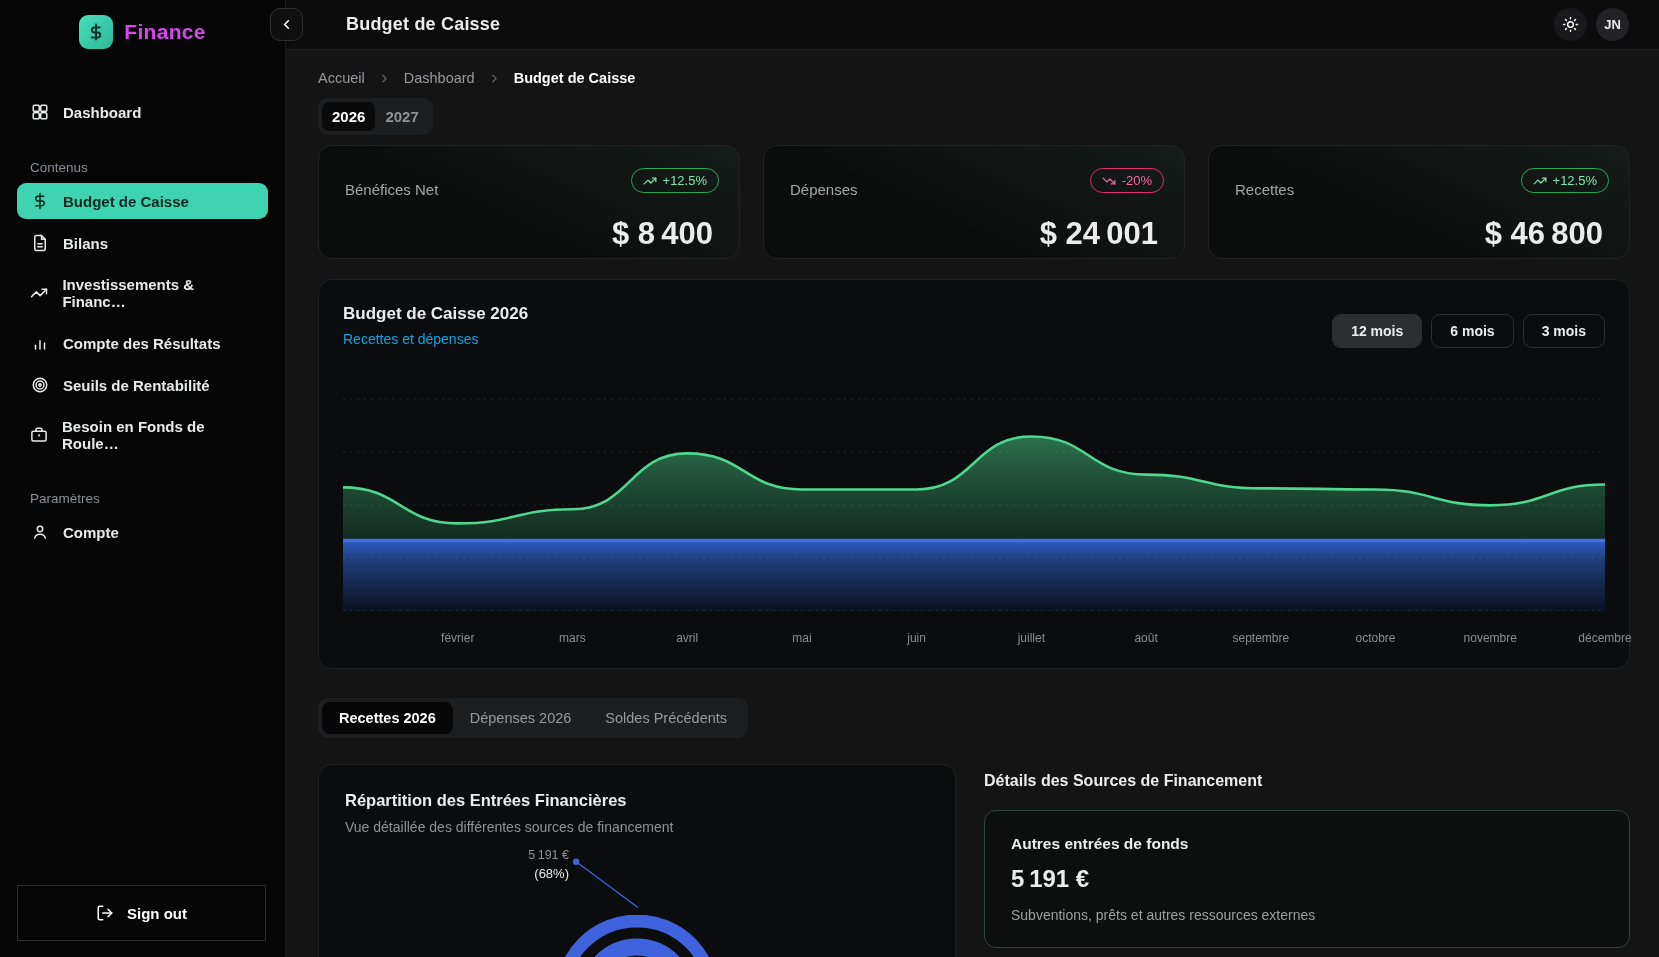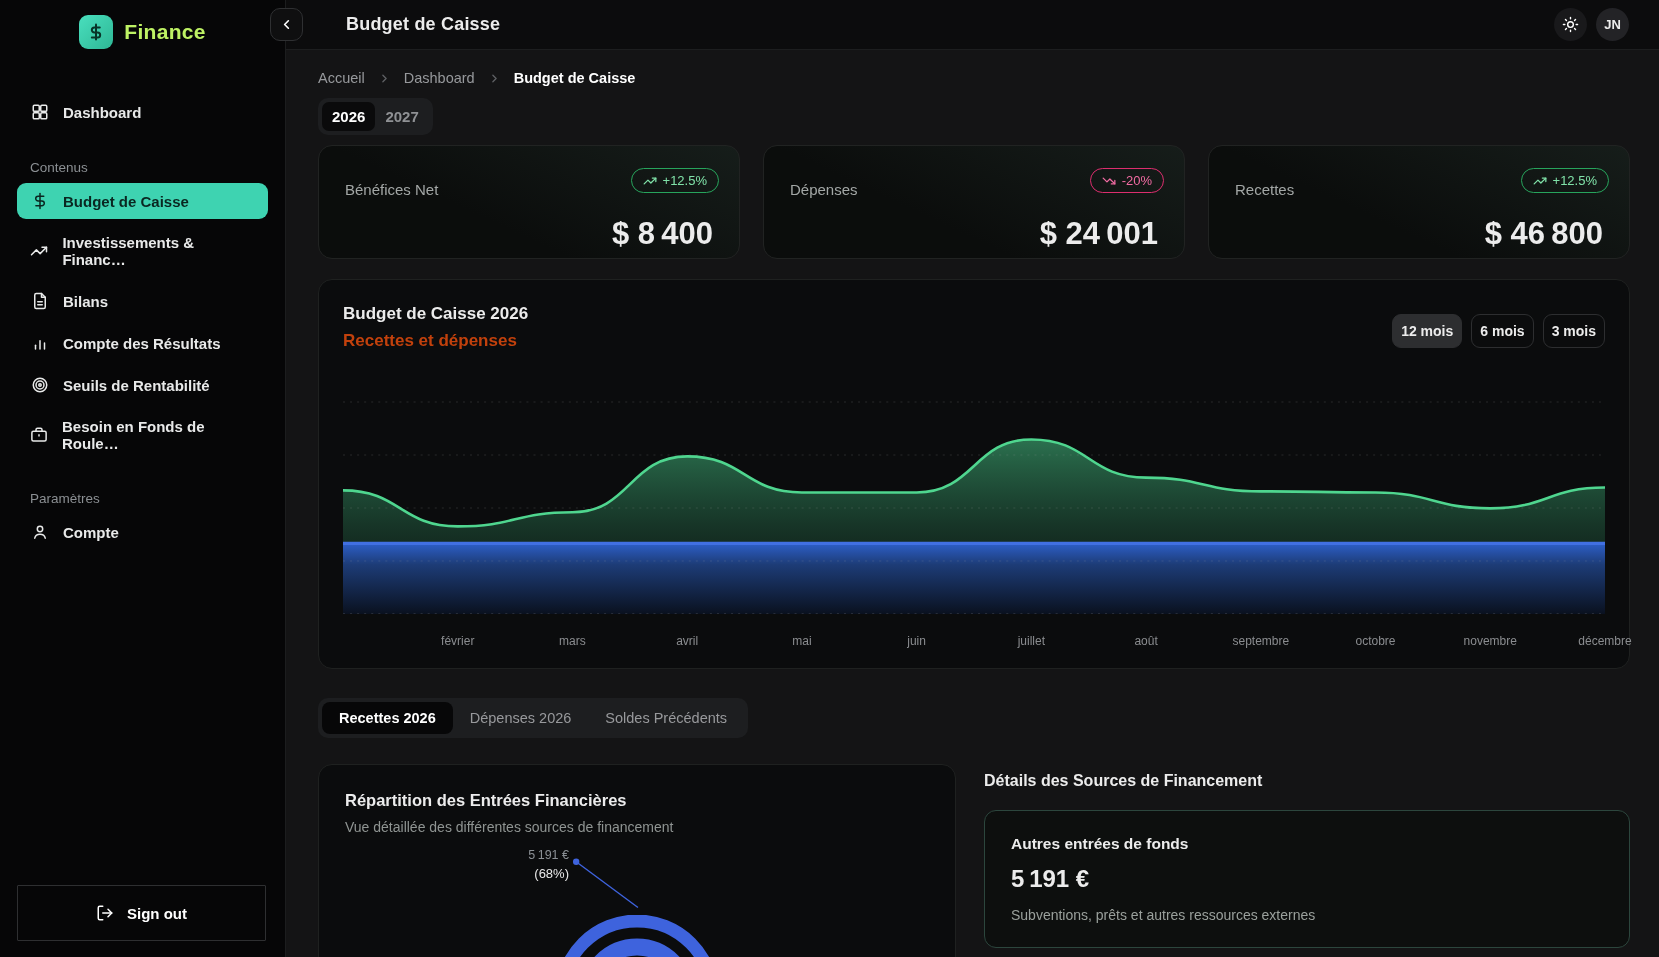--- a/index.html
+++ b/index.html
@@ -8,21 +8,21 @@
   body {
     position:relative; background:#141415; color:#ececec;
     font-family:"Liberation Sans","DejaVu Sans",sans-serif;
   }
   
   .sidebar { position:absolute; left:0; top:0; bottom:0; width:286px; background:#060607;
              border-right:1px solid #1c1d1e; z-index:2; }
   .brand { height:52px; display:flex; align-items:center; justify-content:center; gap:11px; padding-top:12px; }
   .logo-icon { width:34px; height:34px; border-radius:9px; background:linear-gradient(135deg,#49dfbe,#2eb795);
                display:flex; align-items:center; justify-content:center; color:#083328; }
-  .logo-text { color:#bef264; font-size:21px; font-weight:bold; letter-spacing:.3px; }
+  .logo-text { color:#d946ef; font-size:21px; font-weight:bold; letter-spacing:.3px; }
   .nav { padding:0 17px; margin-top:42px; }
   .nav-item { display:flex; align-items:center; gap:14px; padding:9px 13px; border-radius:9px;
               font-size:15px; font-weight:bold; color:#e8e9e9; cursor:pointer; margin-top:6px; }
   .nav-item .nicon { display:flex; width:19px; justify-content:center; }
   .nav-item.active { background:#3ed3b1; color:#0a2721; }
   .section-label { color:#8b8f93; font-size:13.5px; font-weight:normal; margin:30px 13px 8px; }
   .signout { position:absolute; left:17px; right:19px; bottom:16px; height:56px;
              border:1px solid #2e2f31; border-radius:1px; background:transparent; color:#fff;
              font-size:15px; font-weight:bold; display:flex; align-items:center; justify-content:center;
              gap:13px; cursor:pointer; }
@@ -56,23 +56,23 @@
   .stat-label { font-size:15px; color:#a3a7a6; }
   .stat-value { font-size:31px; font-weight:bold; margin-top:18px; letter-spacing:.5px;text-align:right; }
   .badge { position:absolute; top:22px; right:20px; display:flex; align-items:center; gap:6px;
            border:1.5px solid #27a45c; color:#80e1a8; border-radius:999px; padding:4px 11px; font-size:13px; }
   .badge.down { border-color:#dc2e6e; color:#f06ba2; }
   
   .chart-card { margin-top:20px; height:390px; border-radius:14px; border:1px solid #1f2120;
                 background:#0b0c0d; padding:24px 24px 12px; }
   .chart-head { display:flex; align-items:flex-start; }
   .chart-title { font-size:17px; font-weight:bold; }
-  .chart-sub { font-size:17px; color:#c2410c; margin-top:7px; font-weight:bold; }
+  .chart-sub { font-size:14px; color:#0ea5e9; margin-top:7px; font-weight:normal; }
   .range-buttons { margin-left:auto; display:flex; gap:9px; margin-top:10px; }
-  .range-btn { font-size:14px; font-weight:bold; padding:8px 8px; border-radius:9px;
+  .range-btn { font-size:14px; font-weight:bold; padding:8px 18px; border-radius:9px;
                border:1px solid #2d2e30; background:transparent; color:#ececec; cursor:pointer;
                font-family:inherit; }
   .range-btn.active { background:#2d2e30; }
   .plot-wrap { position:relative; margin-top:28px; }
   svg.cashflow { display:block; width:100%; height:235px; }
   .x-labels { position:relative; height:26px; font-size:12px; color:#8b8d90; }
   .x-labels span { position:absolute; top:20px; transform:translateX(-50%); white-space:nowrap; }
   
   .data-tabs { display:inline-flex; background:#1d1e20; border-radius:10px; padding:4px; margin-top:29px; }
   .data-tab { padding:8px 17px; font-size:14.5px; color:#98999c; border-radius:8px; cursor:pointer; }
@@ -129,35 +129,35 @@
         <svg class="ic" width="18" height="18" viewBox="0 0 24 24" fill="none" stroke="currentColor" stroke-width="2" stroke-linecap="round">
             <path d="M12 2v20"></path>
             <path d="M17 5.5H9.5a3.2 3.2 0 0 0 0 6.4h5a3.2 3.2 0 0 1 0 6.4H6.5"></path>
           </svg>
       </span>
       <span>Budget de Caisse</span>
     </div>
     <div class="nav-item">
       <span class="nicon">
         <svg class="ic" width="18" height="18" viewBox="0 0 24 24" fill="none" stroke="currentColor" stroke-width="2" stroke-linecap="round" stroke-linejoin="round">
-            <polyline points="2 17 8.5 10.5 13.5 15.5 22 7"></polyline>
-            <polyline points="16 7 22 7 22 13"></polyline>
-          </svg>
-      </span>
-      <span>Investissements &amp; Financ…</span>
-    </div>
-    <div class="nav-item">
-      <span class="nicon">
-        <svg class="ic" width="18" height="18" viewBox="0 0 24 24" fill="none" stroke="currentColor" stroke-width="2" stroke-linecap="round" stroke-linejoin="round">
             <path d="M14 2H7a2 2 0 0 0-2 2v16a2 2 0 0 0 2 2h10a2 2 0 0 0 2-2V7z"></path>
             <path d="M14 2v5h5"></path>
             <path d="M9 13h6M9 17h6"></path>
           </svg>
       </span>
       <span>Bilans</span>
+    </div>
+    <div class="nav-item">
+      <span class="nicon">
+        <svg class="ic" width="18" height="18" viewBox="0 0 24 24" fill="none" stroke="currentColor" stroke-width="2" stroke-linecap="round" stroke-linejoin="round">
+            <polyline points="2 17 8.5 10.5 13.5 15.5 22 7"></polyline>
+            <polyline points="16 7 22 7 22 13"></polyline>
+          </svg>
+      </span>
+      <span>Investissements &amp; Financ…</span>
     </div>
     <div class="nav-item">
       <span class="nicon">
         <svg class="ic" width="18" height="18" viewBox="0 0 24 24" fill="none" stroke="currentColor" stroke-width="2" stroke-linecap="round">
             <line x1="6" y1="20" x2="6" y2="15"></line>
             <line x1="12" y1="20" x2="12" y2="9"></line>
             <line x1="18" y1="20" x2="18" y2="12"></line>
           </svg>
       </span>
       <span>Compte des Résultats</span>

